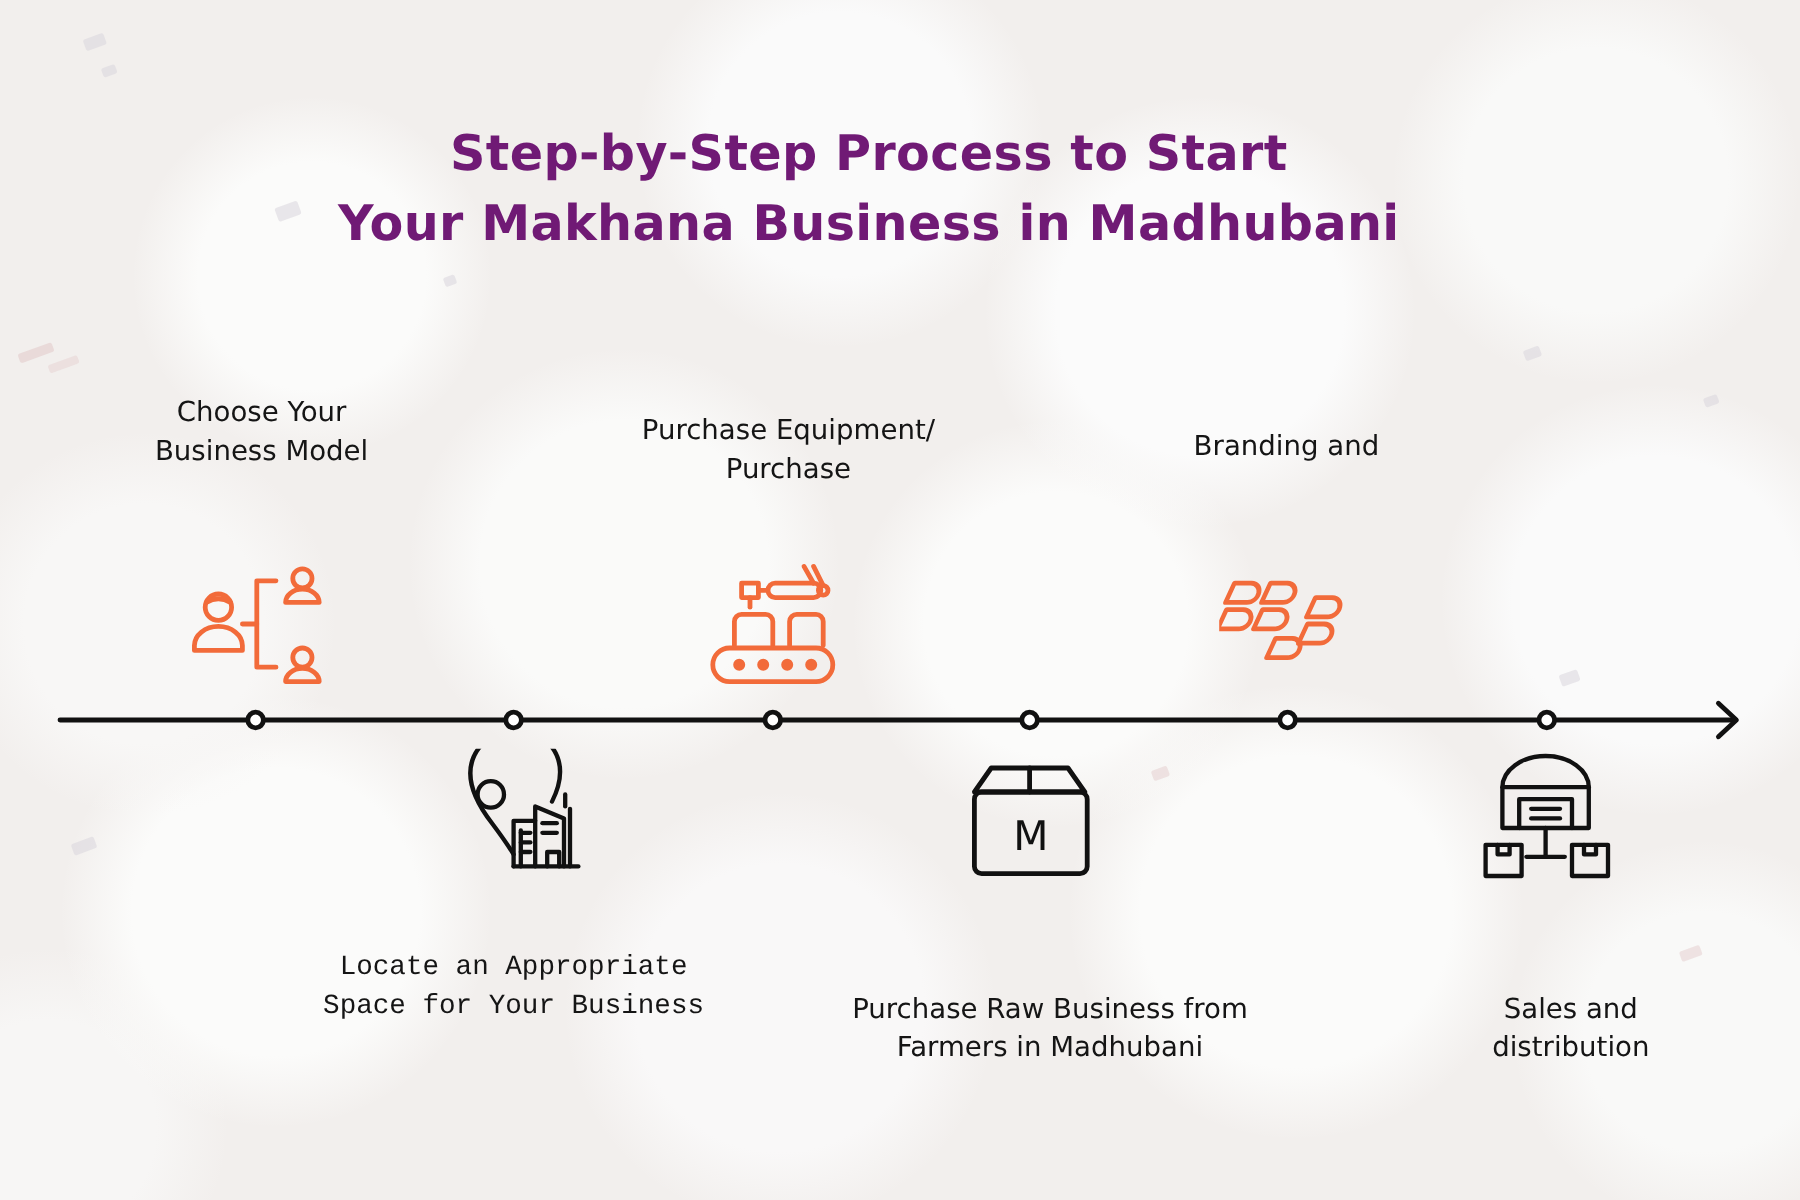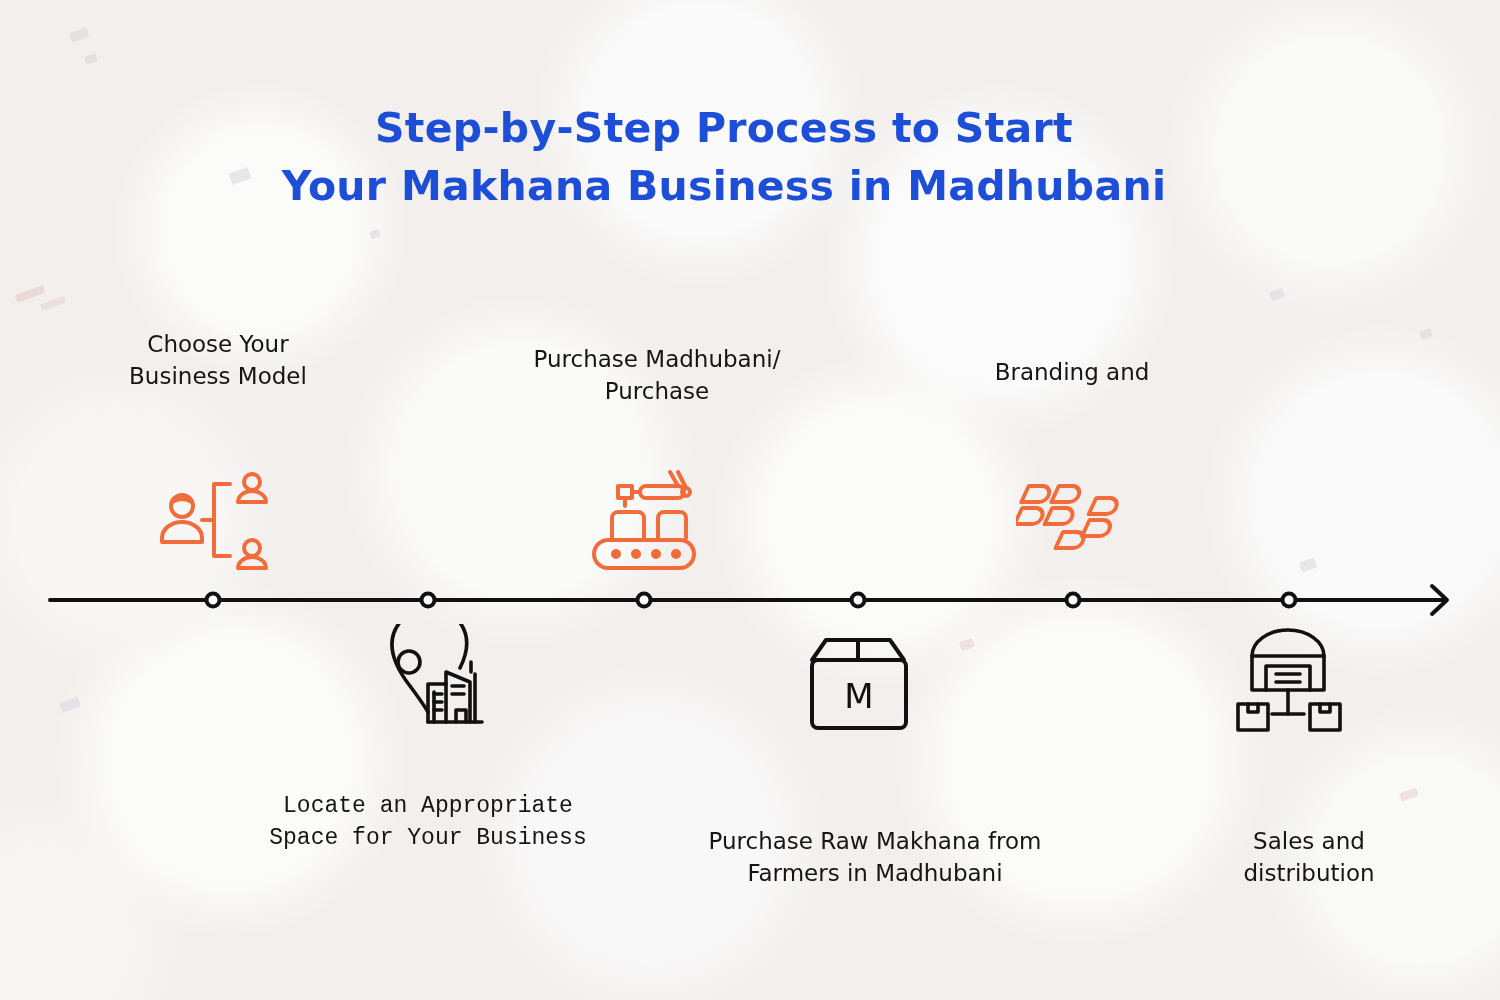--- a/index.html
+++ b/index.html
@@ -23,21 +23,21 @@
         radial-gradient(circle at 650px 840px, #f9f8f8 0 120px, rgba(249,248,248,0) 180px),
         radial-gradient(circle at 1080px 760px, #fbfbfa 0 130px, rgba(251,251,250,0) 190px),
         radial-gradient(circle at 1420px 860px, #f9f9f8 0 100px, rgba(249,249,248,0) 160px),
         radial-gradient(circle at 40px 940px, #f7f6f5 0 90px, rgba(247,246,245,0) 150px),
         #f2efed;
     }
     .speck { position: absolute; background: #d9d6dc; opacity: .55; border-radius: 2px; transform: rotate(-20deg); }
 
     .title {
       position: absolute; left: 0; width: 1448px; top: 72px; text-align: center;
-      color: #1d4ed8; font-weight: bold; font-size: 41px; line-height: 58px;
+      color: #701a75; font-weight: bold; font-size: 41px; line-height: 58px;
       letter-spacing: 0.3px;
       font-family: "DejaVu Sans", "Liberation Sans", sans-serif;
     }
     .title span { display: block; }
 
     .label {
       position: absolute; text-align: center; color: #151515;
       font-size: 23px; line-height: 32px; white-space: nowrap;
       font-family: "DejaVu Sans", "Liberation Sans", sans-serif;
     }
@@ -113,21 +113,21 @@
     <line x1="80" y1="70" x2="92" y2="70"></line>
   <path d="M84 98 v-12 h10 v12"></path>
   <path d="M62 98 v-30"></path>
 </svg>
 <div class="label" style="left:260px;width:336px;top:790px;font-family:Liberation Mono, monospace;">
   <span>Locate an Appropriate</span>
   <span>Space for Your Business</span>
 </div>
 
 <div class="label" style="left:497px;width:320px;top:343px;">
-  <span>Purchase Madhubani/</span>
+  <span>Purchase Equipment/</span>
   <span>Purchase</span>
 </div>
 <svg class="icon" style="left:586px;top:468px" width="116" height="104" viewBox="0 0 116 104" fill="none" stroke="#f26b3a" stroke-width="4" stroke-linecap="round" stroke-linejoin="round">
   <rect x="32" y="18" width="14" height="12"></rect>
   <path d="M46 24 h8 a6 6 0 0 1 6 -6 h32 a6 6 0 0 1 0 12 h-32 a6 6 0 0 1 -6 -6"></path>
   <circle cx="100" cy="24" r="4"></circle>
   <path d="M92 18 l-8 -14"></path>
     <path d="M100 20 l-8 -16"></path>
   <line x1="39" y1="30" x2="39" y2="38"></line>
   <path d="M26 70 v-20 a6 6 0 0 1 6 -6 h20 a6 6 0 0 1 6 6 v20"></path>
@@ -139,21 +139,21 @@
     <circle cx="90" cy="86" r="3" fill="#f26b3a"></circle>
 </svg>
 
 <svg class="icon" style="left:806px;top:624px" width="106" height="110" viewBox="0 0 106 110" fill="none" stroke="#111" stroke-width="4" stroke-linecap="round" stroke-linejoin="round">
   <path d="M6 36 l14 -20 h64 l14 20 z"></path>
   <line x1="52" y1="16" x2="52" y2="36"></line>
   <rect x="6" y="36" width="94" height="68" rx="6"></rect>
   <text x="53" y="84" text-anchor="middle" font-size="34" font-family="DejaVu Sans, sans-serif" fill="#111" stroke="none">M</text>
 </svg>
 <div class="label" style="left:670px;width:410px;top:825px;">
-  <span>Purchase Raw Makhana from</span>
+  <span>Purchase Raw Business from</span>
   <span>Farmers in Madhubani</span>
 </div>
 
 <div class="label" style="left:962px;width:220px;top:343px;margin-top:13px;">
   <span>Branding and</span>
 </div>
 <svg class="icon" style="left:1016px;top:480px" width="116" height="82" viewBox="0 0 116 82" fill="none" stroke="#f26b3a" stroke-width="4" stroke-linejoin="round">
   <path d="M14 6 h14 a8 8 0 0 1 0 16 h-18 z" transform="skewX(-12)"></path>
   <path d="M44 6 h14 a8 8 0 0 1 0 16 h-18 z" transform="skewX(-12)"></path>
   <path d="M12 28 h14 a8 8 0 0 1 0 16 h-18 z" transform="skewX(-12)"></path>

